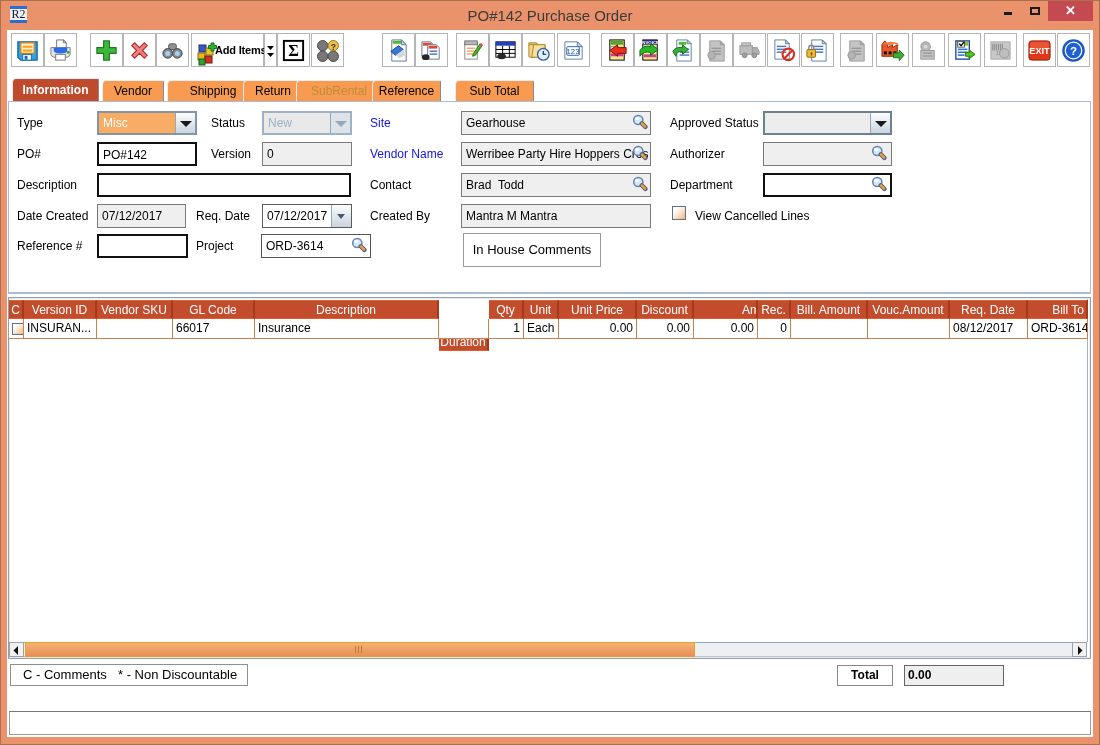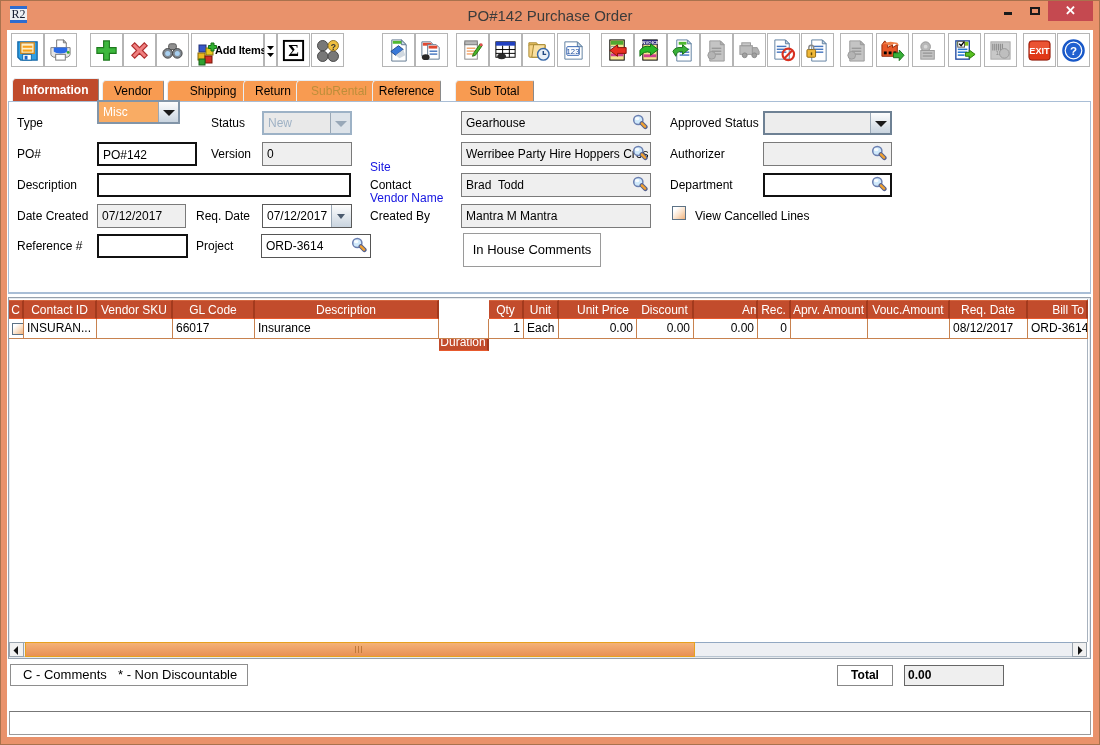--- a/index.html
+++ b/index.html
@@ -28,21 +28,21 @@
 .tab { position:absolute; top:80px; height:21px; background:#F89B51;
   border-top:1px solid #e8eef4; border-left:1px solid #e8eef4; border-right:1px solid #8a8a8a;
   font-size:12px; color:#000; text-align:center; line-height:20px;
   border-top-left-radius:4px 5px; border-top-right-radius:2px; }
 #tab-info { top:78px; height:23px; background:#C04B2C; color:#fff; font-weight:bold; line-height:22px; font-size:12px; }
 #tab-sub { color:#BD8E3A; }
 
 #panel { left:8px; top:101px; width:1083px; height:193px; background:#fff;
   border:1px solid #a9bed6; border-bottom:2px solid #a9bed6; }
 .lbl { position:absolute; font-size:12px; color:#000; height:24px; line-height:24px; }
-.lblb { color:#1414e0;margin-top:44px; }
+.lblb { color:#1414e0; }
 .fld { position:absolute; font-size:12px; height:24px; line-height:22px; padding-left:4px;
   overflow:hidden; white-space:nowrap; }
 .gray { background:#EFEFEF; border:1px solid #7a7a7a; }
 .white2 { background:#fff; border:2px solid #111; }
 .mag { position:absolute; top:3px; width:16px; height:16px; }
 
 .combo { position:absolute; height:24px; border:2px solid #8295A8; background:#fff; }
 .combo .txt { position:absolute; left:0; top:0; bottom:0; right:20px; font-size:12px;
   line-height:20px; padding-left:4px; }
 .combo .btn { position:absolute; right:0; top:0; bottom:0; width:20px;
@@ -369,21 +369,21 @@
 <div class="lbl" style="left:196px; top:204px;">Req. Date</div>
 <div class="lbl" style="left:196px; top:234px;">Project</div>
 <div class="lbl lblb" style="left:370px; top:111px;">Site</div>
 <div class="lbl lblb" style="left:370px; top:142px;">Vendor Name</div>
 <div class="lbl" style="left:370px; top:173px;">Contact</div>
 <div class="lbl" style="left:370px; top:204px;">Created By</div>
 <div class="lbl" style="left:670px; top:111px;">Approved Status</div>
 <div class="lbl" style="left:670px; top:142px;">Authorizer</div>
 <div class="lbl" style="left:670px; top:173px;">Department</div>
 
-<div class="combo" style="left:97px; top:100px; width:83px;padding-left:28px;">
+<div class="combo" style="left:97px; top:111px; width:100px;padding-left:28px;">
   <div class="txt" style="background:#F9AC64; color:#fff;">Misc</div>
   <div class="btn">
       <span class="arr"></span>
     </div>
 </div>
 <div class="combo" style="left:262px; top:111px; width:90px; border-color:#9DB2C6; background:#E9E9E9;">
   <div class="txt" style="color:#9FB2C5;">New</div>
   <div class="btn" style="background:#DDE3E9;">
       <span class="arr" style="border-top-color:#98A8B8;"></span>
     </div>
@@ -459,43 +459,43 @@
 
 <div class="abs" style="left:8px; top:297px; width:1083px; height:362px;
   border:1px solid #96A0AC; box-shadow:inset 0 0 0 1px #E6EAEE;"></div>
 <div class="abs" style="left:1086px; top:299px; width:2px; height:343px; background:#fff; border-right:1px solid #A8B2BE;"></div>
 <div class="abs" style="left:9px; top:300px; width:1px; height:39px; background:#A8BCD0;"></div>
 <div id="grid">
     <div class="gh " style="left:9px; width:15px; ">C</div>
     <div class="gc " style="left:9px; width:15px;">
       <div class="chk" style="left:3px; top:4px; width:12px; height:12px;"></div>
     </div>
-    <div class="gh " style="left:24px; width:73px; ">Contact ID</div>
+    <div class="gh " style="left:24px; width:73px; ">Version ID</div>
     <div class="gc " style="left:24px; width:73px;">INSURAN...</div>
     <div class="gh " style="left:97px; width:76px; ">Vendor SKU</div>
     <div class="gc " style="left:97px; width:76px;"></div>
     <div class="gh " style="left:173px; width:82px; ">GL Code</div>
     <div class="gc " style="left:173px; width:82px;">66017</div>
     <div class="gh " style="left:255px; width:184px; ">Description</div>
     <div class="gc " style="left:255px; width:184px;">Insurance</div>
     <div class="gh " style="left:439px; width:50px;margin-top:32px; ">Duration</div>
     <div class="gc " style="left:439px; width:50px;"></div>
     <div class="gh " style="left:489px; width:35px; ">Qty</div>
     <div class="gc r" style="left:489px; width:35px;">1</div>
     <div class="gh " style="left:524px; width:35px; ">Unit</div>
     <div class="gc " style="left:524px; width:35px;">Each</div>
-    <div class="gh " style="left:559px; width:90px; ">Unit Price</div>
+    <div class="gh " style="left:559px; width:78px; ">Unit Price</div>
     <div class="gc r" style="left:559px; width:78px;">0.00</div>
     <div class="gh " style="left:637px; width:57px; ">Discount</div>
     <div class="gc r" style="left:637px; width:57px;">0.00</div>
     <div class="gh " style="left:694px; width:64px;padding-left:48px; ">Amount</div>
     <div class="gc r" style="left:694px; width:64px;">0.00</div>
     <div class="gh " style="left:758px; width:33px; ">Rec.</div>
     <div class="gc r" style="left:758px; width:33px;">0</div>
-    <div class="gh " style="left:791px; width:77px; ">Aprv. Amount</div>
+    <div class="gh " style="left:791px; width:77px; ">Bill. Amount</div>
     <div class="gc " style="left:791px; width:77px;"></div>
     <div class="gh " style="left:868px; width:82px; ">Vouc.Amount</div>
     <div class="gc " style="left:868px; width:82px;"></div>
     <div class="gh " style="left:950px; width:78px; ">Req. Date</div>
     <div class="gc " style="left:950px; width:78px;">08/12/2017</div>
     <div class="gh r" style="left:1028px; width:60px; padding-right:2px;">Bill To</div>
     <div class="gc " style="left:1028px; width:60px;">ORD-3614</div>
   </div>
 
 <div class="abs" id="sbtrack"></div>

